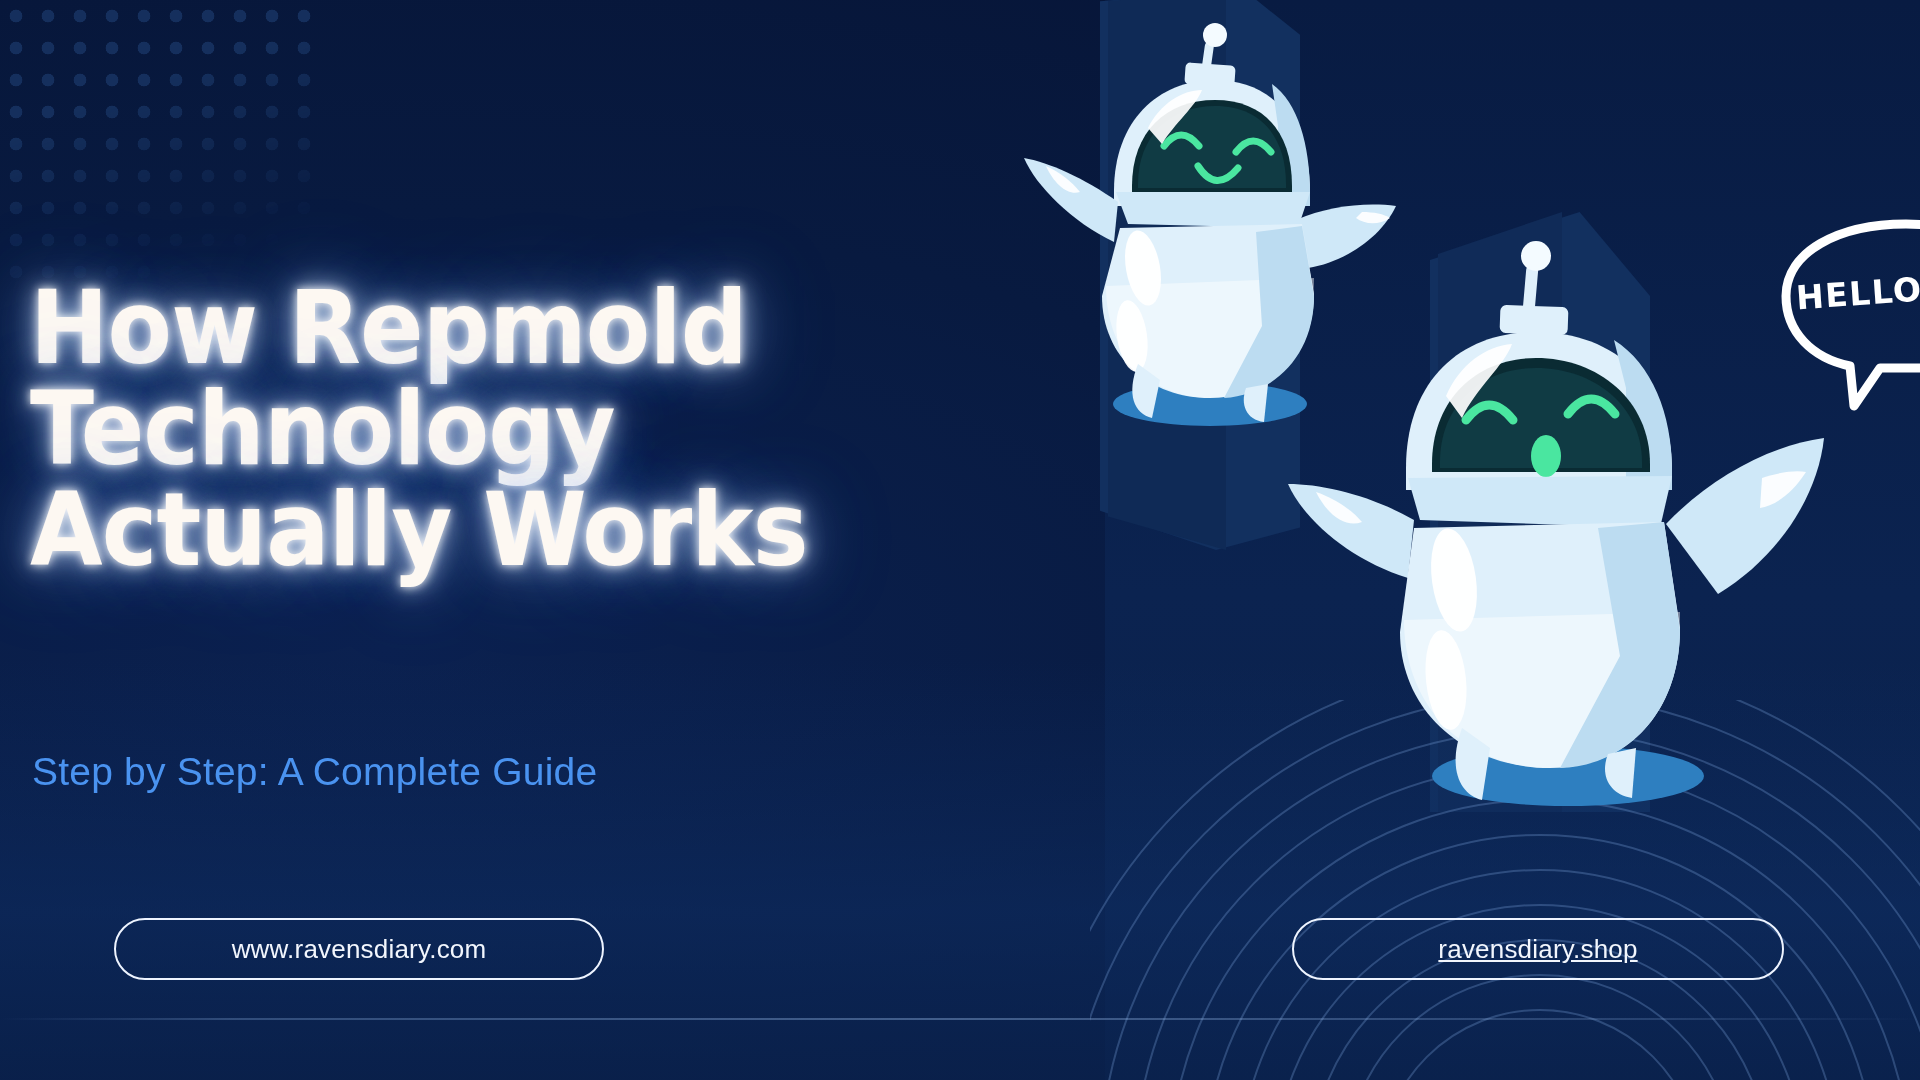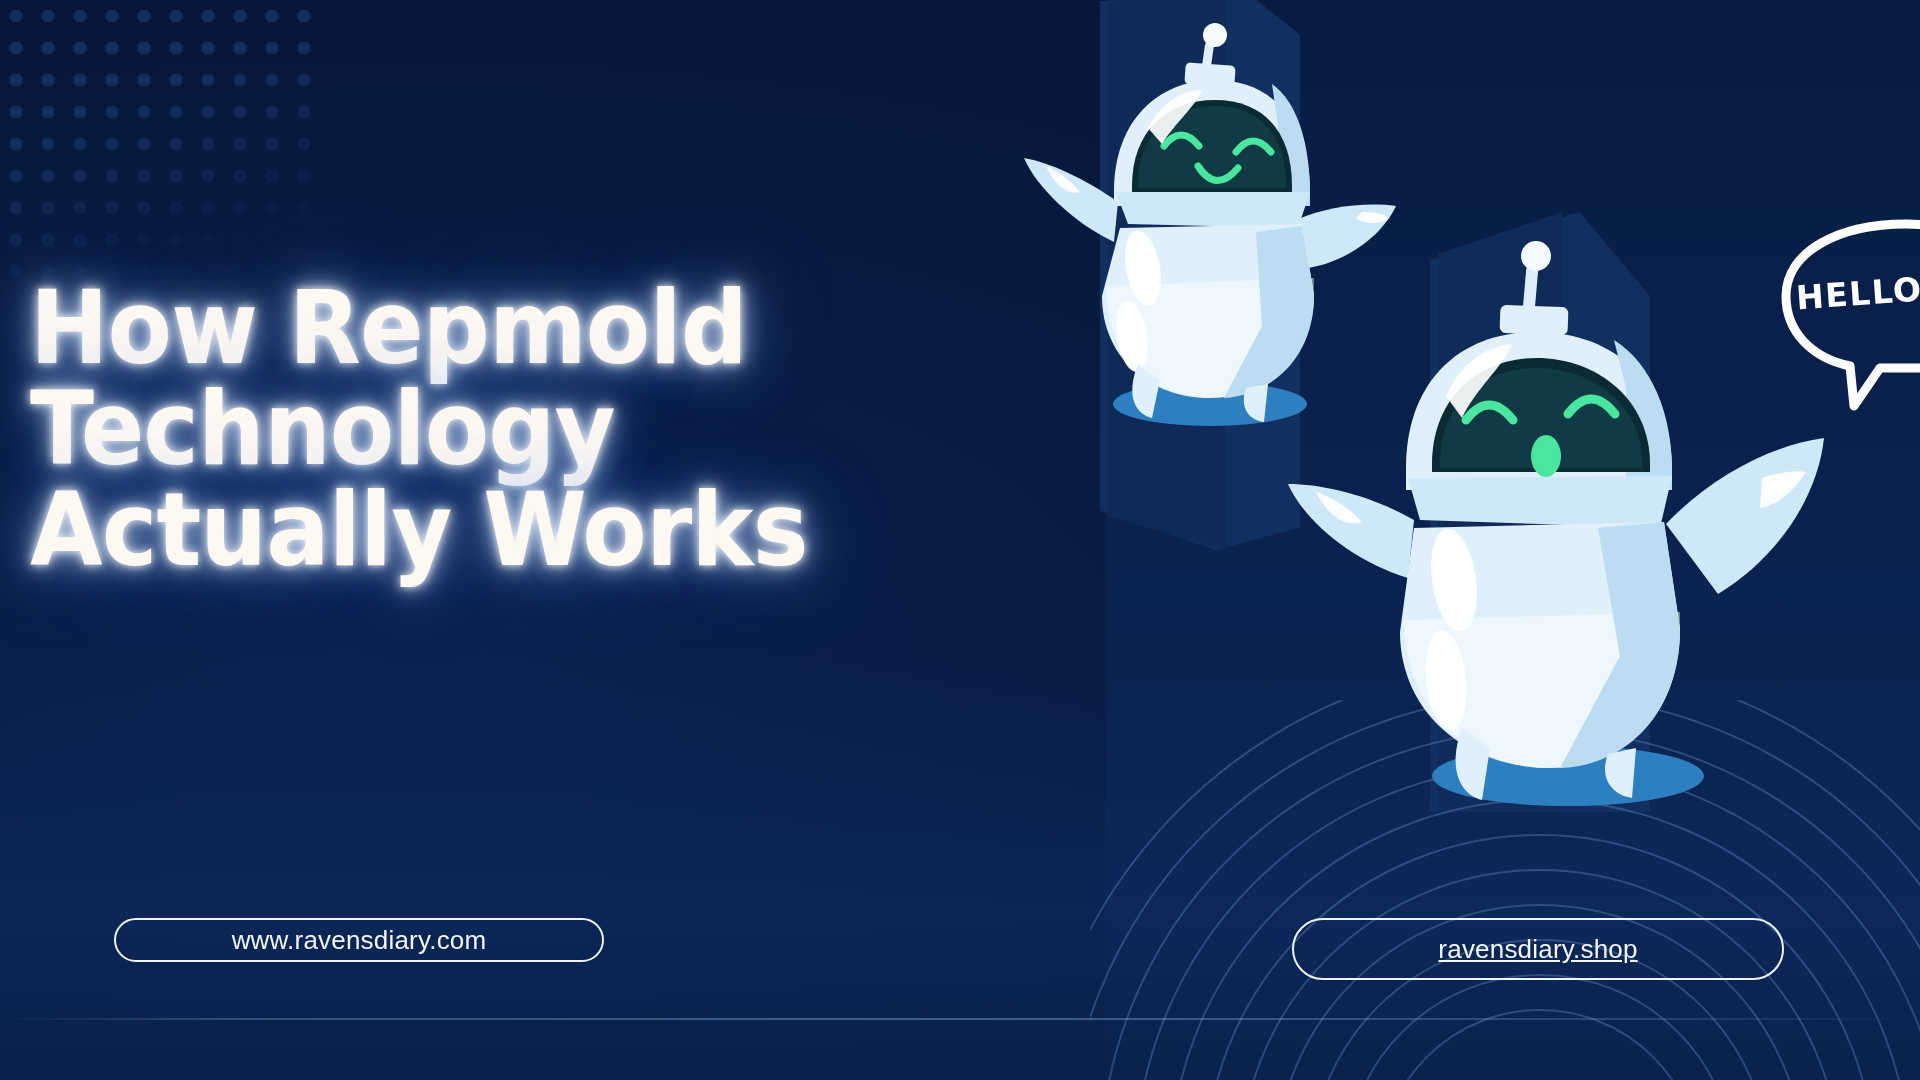--- a/index.html
+++ b/index.html
@@ -114,21 +114,21 @@
     align-items: center;
     justify-content: center;
     border: 2px solid #eef4ff;
     border-radius: 999px;
     color: #f2f6fd;
     font-size: 26px;
     letter-spacing: 0.2px;
     box-sizing: border-box;
     background: transparent;
   }
-  .pill-left  { left: 114px;  top: 918px; width: 490px; height: 44px; }
+  .pill-left  { left: 114px;  top: 918px; width: 490px; height: 62px; }
   .pill-right { left: 1292px; top: 918px; width: 492px; height: 62px; text-decoration: underline; }
   
   .bubble-wrap { position: absolute; left: 1742px; top: 218px; width: 260px; height: 200px; }
   .bubble-text {
     position: absolute;
     left: 54px; top: 56px;
     font-family: "DejaVu Sans", sans-serif;
     font-weight: 700;
     font-size: 33px;
     letter-spacing: 1.5px;
@@ -258,20 +258,21 @@
     </svg>
     <div class="bubble-text">HELLO</div>
   </div>
 
   <div class="headline">
     <span class="ln">How Repmold</span>
     <span class="ln">Technology</span>
     <span class="ln">Actually Works</span>
   </div>
 
+  <div class="subtitle">Step by Step: A Complete Guide</div>
 
   <div class="pill pill-left">
     <span>www.ravensdiary.com</span>
   </div>
   <div class="pill pill-right">
     <span>ravensdiary.shop</span>
   </div>
 
 </div>
 

